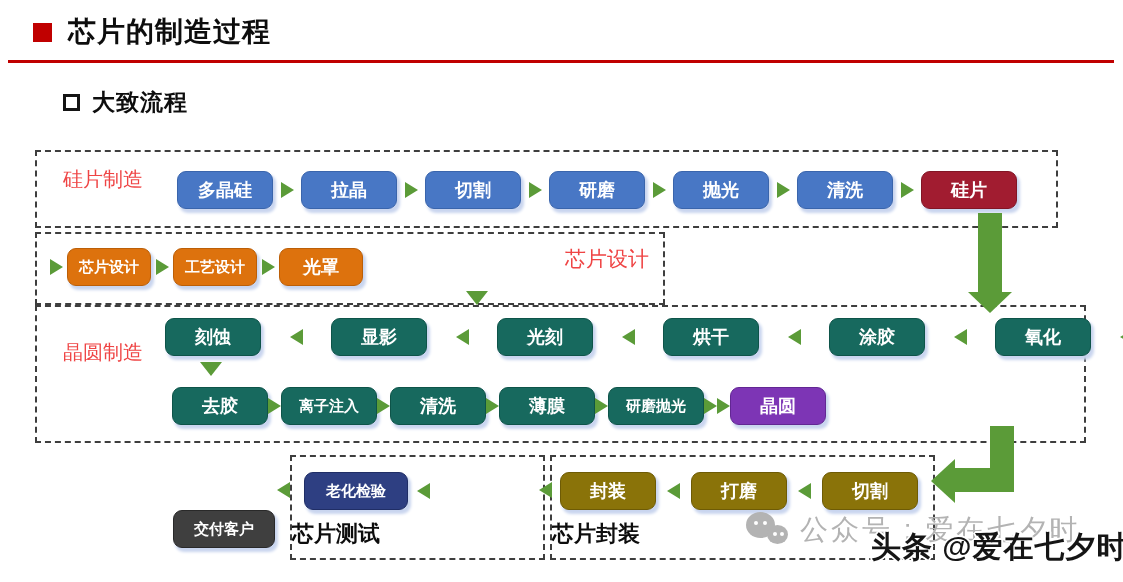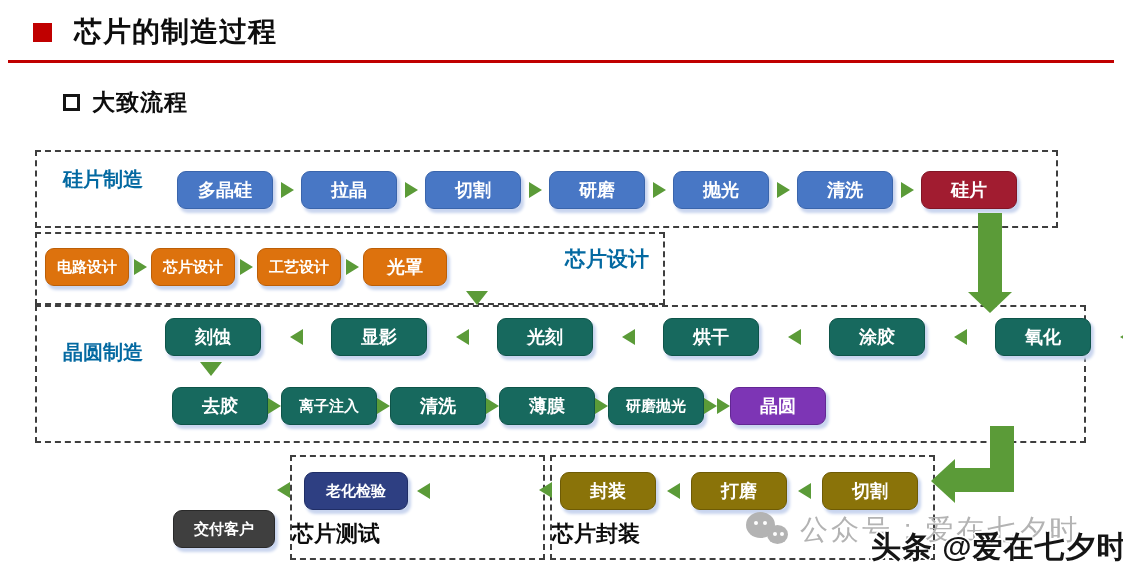--- a/index.html
+++ b/index.html
@@ -1,35 +1,35 @@
 <!DOCTYPE html>
 <html style="--accent-red: #C00000; --box-blue: #4877C5; --box-blue-border: #3A65AC; --box-orange: #DD720D; --box-orange-border: #BC5F07; --box-teal: #17695E; --box-teal-border: #0E5449; --box-dark-red: #A11C30; --box-dark-red-border: #821525; --box-purple: #7D35B5; --box-purple-border: #622793; --box-navy: #2E3F82; --box-navy-border: #202E66; --box-olive: #8A7309; --box-olive-border: #6E5B05; --box-gray: #3F3F3F; --box-gray-border: #292929; --arrow-green: #5B9B38; --watermark-gray: #B3B3B3;"><head>
 <meta charset="utf-8">
 <style>
   html,body{margin:0;padding:0;background:#fff;}
   .canvas{position:relative;width:1123px;height:582px;background:#ffffff;overflow:hidden;
           font-family:"Liberation Sans","DejaVu Sans",sans-serif;}
 
   
-  .title-row{position:absolute;left:33px;top:13px;display:flex;align-items:center;gap:22px;}
+  .title-row{position:absolute;left:33px;top:13px;display:flex;align-items:center;gap:16px;}
   .title-bullet{width:19px;height:19px;background:var(--accent-red,#c00000);flex:none;}
   .page-title{font-size:28px;font-weight:bold;color:#0d0d0d;letter-spacing:1px;margin:0;}
   .title-rule{position:absolute;left:8px;top:60px;width:1106px;height:3px;background:var(--accent-red,#c00000);}
   .sub-row{position:absolute;left:63px;top:87px;display:flex;align-items:center;gap:12px;}
   .sub-bullet{width:11px;height:11px;border:3px solid #141414;flex:none;background:#fff;}
   .subtitle{font-size:23px;font-weight:bold;color:#0d0d0d;margin:0;letter-spacing:1px;font-family:Liberation Serif, serif;}
 
   
   .sect{position:absolute;border:2px dashed #3e3e3e;box-sizing:border-box;background:transparent;}
   #sect-silicon{left:35px;top:150px;width:1023px;height:78px;}
   #sect-design{left:35px;top:232px;width:630px;height:73px;}
   #sect-wafer{left:35px;top:305px;width:1051px;height:138px;}
   #sect-test{left:290px;top:455px;width:255px;height:105px;}
   #sect-package{left:550px;top:455px;width:385px;height:105px;}
-  .sect-label{position:absolute;font-size:20px;font-weight:bold;color:#0369a1;white-space:nowrap;}
+  .sect-label{position:absolute;font-size:20px;font-weight:normal;color:#ef4444;white-space:nowrap;}
   #lbl-silicon{left:26px;top:14px;}
   #lbl-design{right:14px;top:11px;font-size:21px;}
   #lbl-wafer{left:26px;top:20px;margin-top:12px;}
   .sect-label-bottom{position:absolute;bottom:9px;left:0;width:100%;text-align:left;
                      font-size:22px;font-weight:bold;color:#0d0d0d;}
 
   
   .flow{position:absolute;display:flex;align-items:center;}
   .pbox{height:38px;width:96px;flex:none;display:flex;align-items:center;justify-content:center;
         color:#fff;font-weight:bold;font-size:18px;border-radius:9px;border:1px solid;
@@ -133,21 +133,20 @@
       <div class="arr slot28">
           <i class="tri-r"></i>
         </div>
       <div class="pbox c-darkred">硅片</div>
     </div>
   </div>
 
   <div class="sect" id="sect-design">
     <div class="sect-label" id="lbl-design">芯片设计</div>
     <div class="flow" id="flow-design">
-      <div class="pbox c-orange sm w84">电路设计</div>
       <div class="arr slot22">
           <i class="tri-r"></i>
         </div>
       <div class="pbox c-orange sm w84">芯片设计</div>
       <div class="arr slot22">
           <i class="tri-r"></i>
         </div>
       <div class="pbox c-orange sm w84">工艺设计</div>
       <div class="arr slot22">
           <i class="tri-r"></i>

